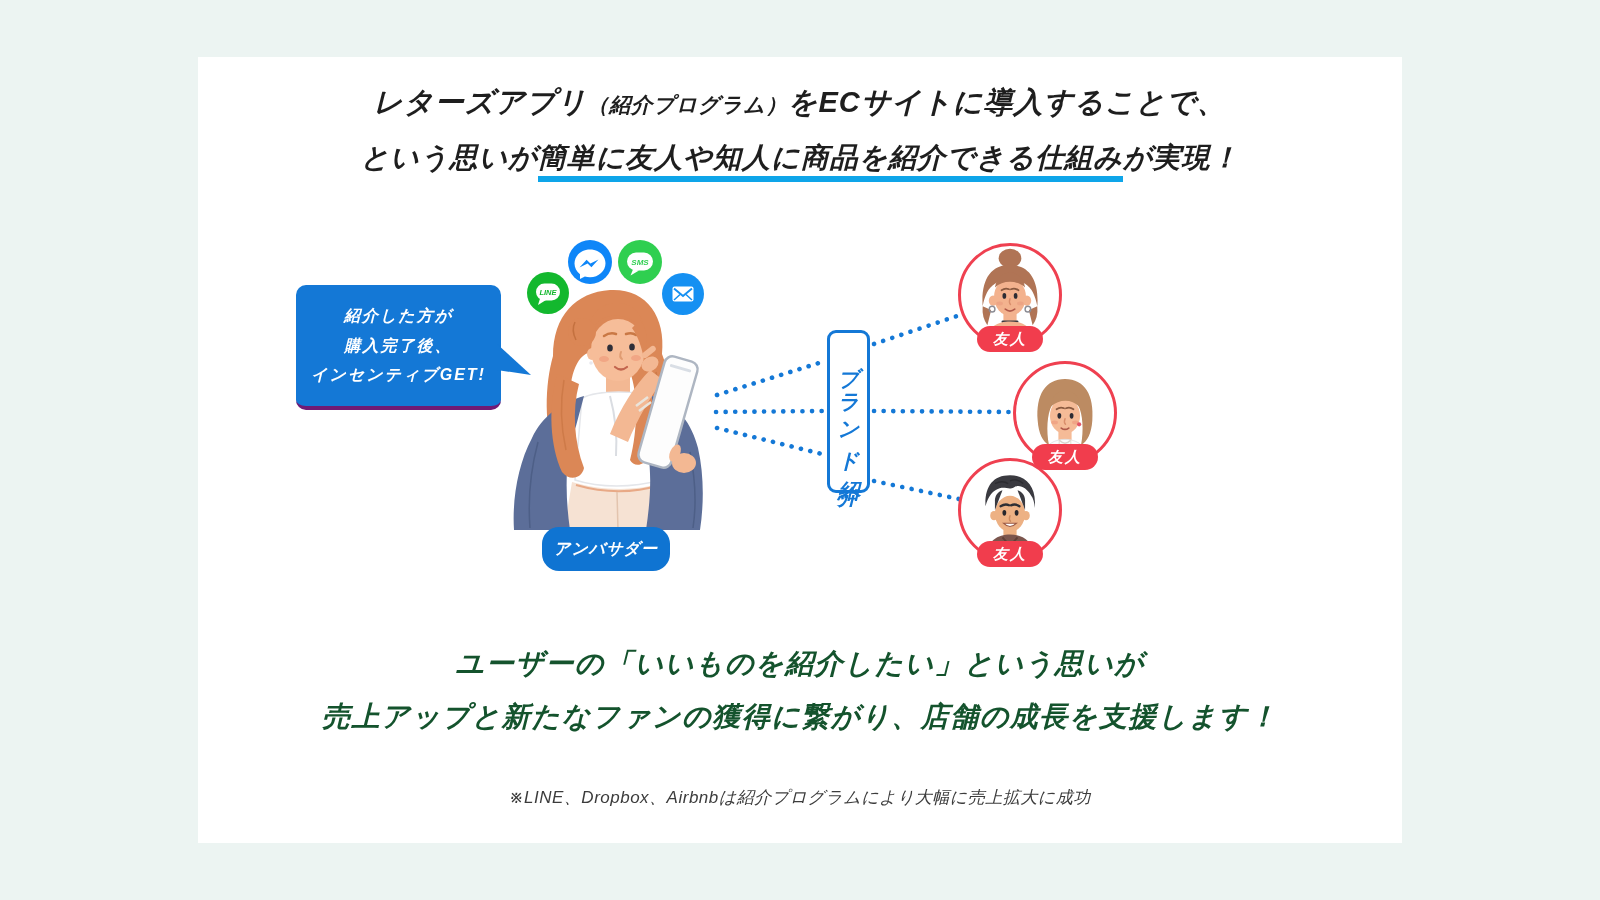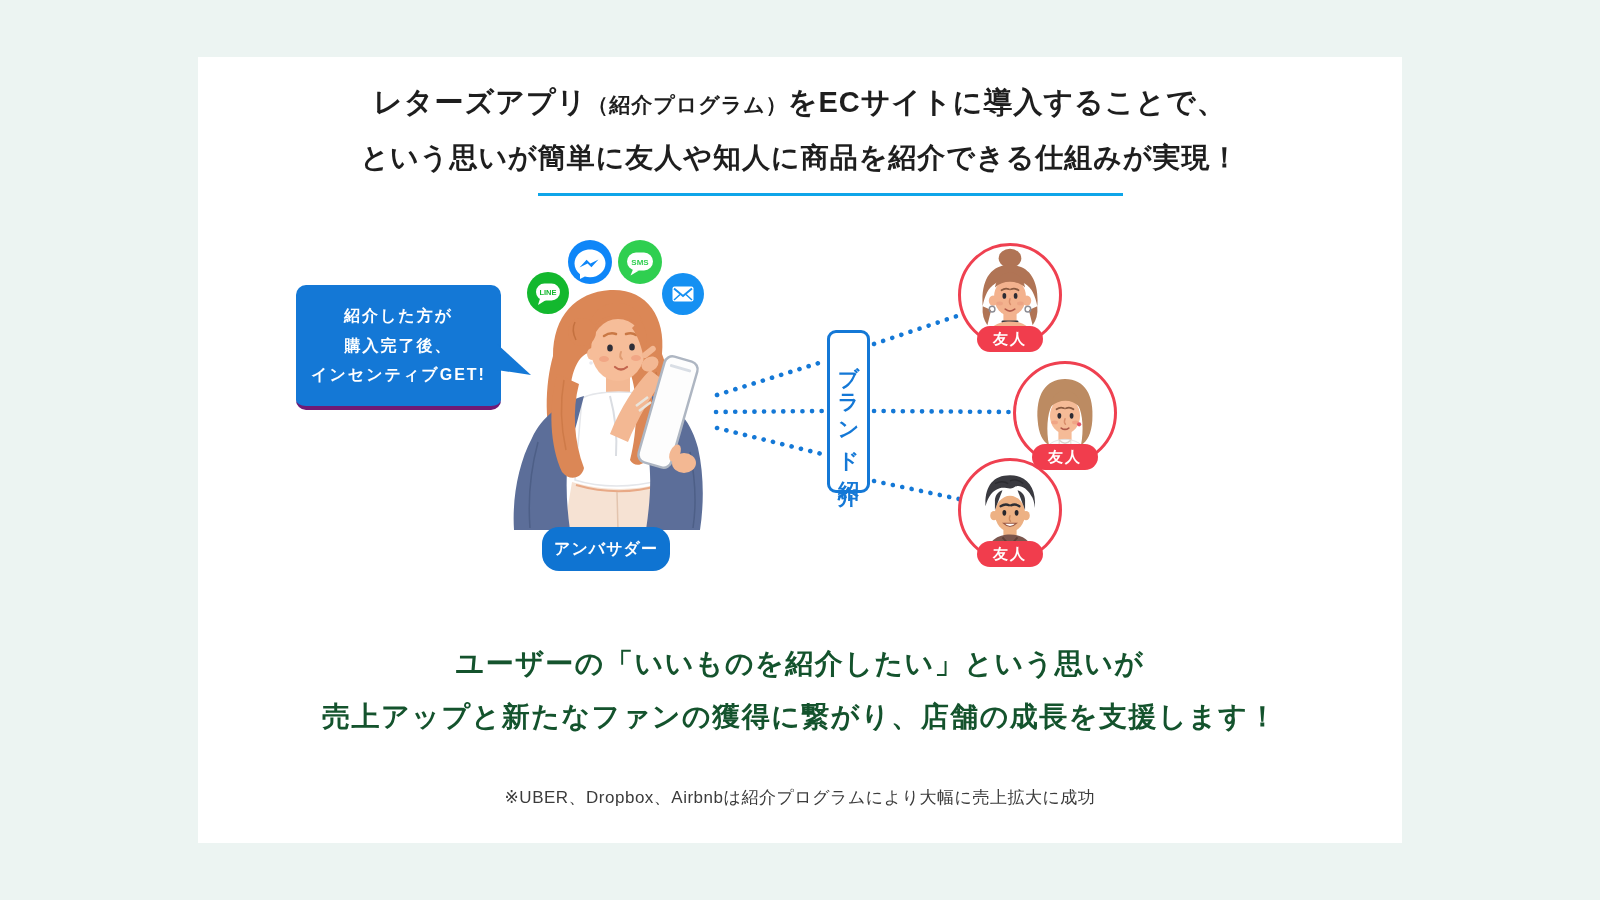--- a/index.html
+++ b/index.html
@@ -2,29 +2,29 @@
 <html><head>
 <meta charset="utf-8">
 <style>
   html,body{margin:0;padding:0;}
   body{
     width:1600px;height:900px;
     font-family:"Liberation Sans","DejaVu Sans",sans-serif;
     -webkit-font-smoothing:antialiased;
   }
   .stage{position:relative;width:1600px;height:900px;background:#ECF4F2;overflow:hidden;}
-  .card{position:absolute;left:198px;top:57px;width:1204px;height:786px;background:#FFFFFF;}
+  .card{position:absolute;left:198px;top:57px;width:1204px;height:786px;background:#FFFFFF;font-style:italic;}
 
   
   .title-line{position:absolute;left:0;width:1204px;text-align:center;color:#1E1E1E;
     font-weight:800;letter-spacing:1px;white-space:nowrap;}
   .title-1{top:26px;font-size:29px;}
   .title-1 .paren{font-size:21px;font-weight:800;}
   .title-2{top:82px;font-size:28px;}
-  .hl{border-bottom:3px solid #0ea5e9;padding-bottom:20px;}
+  .hl{border-bottom:6px solid #0ea5e9;padding-bottom:3px;}
 
   
   .bubble{position:absolute;border-radius:10px;color:#fff;display:flex;flex-direction:column;
     justify-content:center;align-items:center;font-weight:600;}
   .bubble div{white-space:nowrap;}
   .bubble-blue{left:98px;top:228px;width:205px;height:121px;background:#1478D6;
     border-bottom:4px solid #701a75;font-size:16px;line-height:1.85;letter-spacing:2px;}
   .bubble-red{left:952px;top:288px;width:200px;height:102px;background:#F23C4C;
     border-bottom:5px solid #D8303F;font-size:17px;line-height:2.0;letter-spacing:3px;}
   .tail{position:absolute;overflow:visible;}
@@ -235,16 +235,16 @@
       </svg>
     </div>
 
     <div class="pill pill-friend" style="left:779px;top:269px;">友人</div>
     <div class="pill pill-friend" style="left:834px;top:387px;">友人</div>
     <div class="pill pill-friend" style="left:779px;top:484px;">友人</div>
 
 
     <div class="bottom-line bottom-1">ユーザーの「いいものを紹介したい」という思いが</div>
     <div class="bottom-line bottom-2">売上アップと新たなファンの獲得に繋がり、店舗の成長を支援します！</div>
-    <div class="note">※UBER、Dropbox、Airbnbは紹介プログラムにより大幅に売上拡大に成功</div>
+    <div class="note">※LINE、Dropbox、Airbnbは紹介プログラムにより大幅に売上拡大に成功</div>
 
   </div>
 </div>
 
 </body></html>

